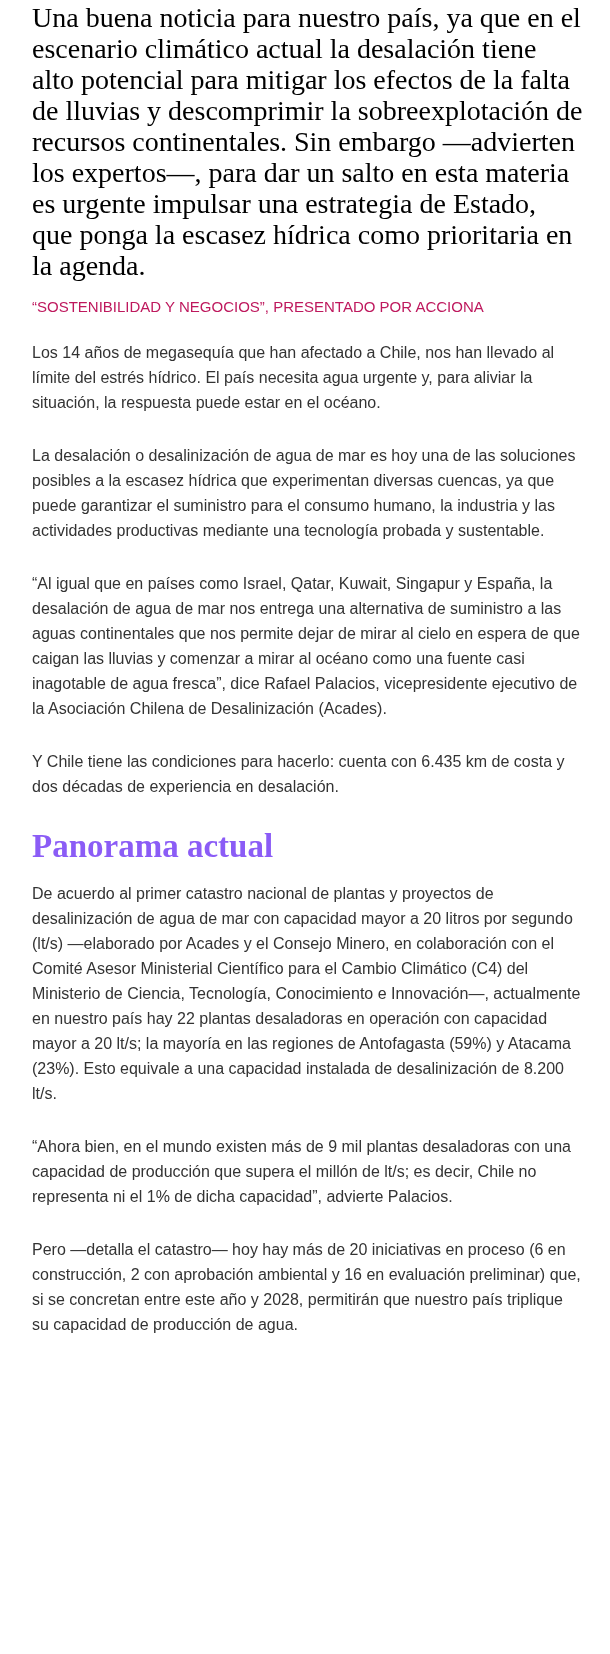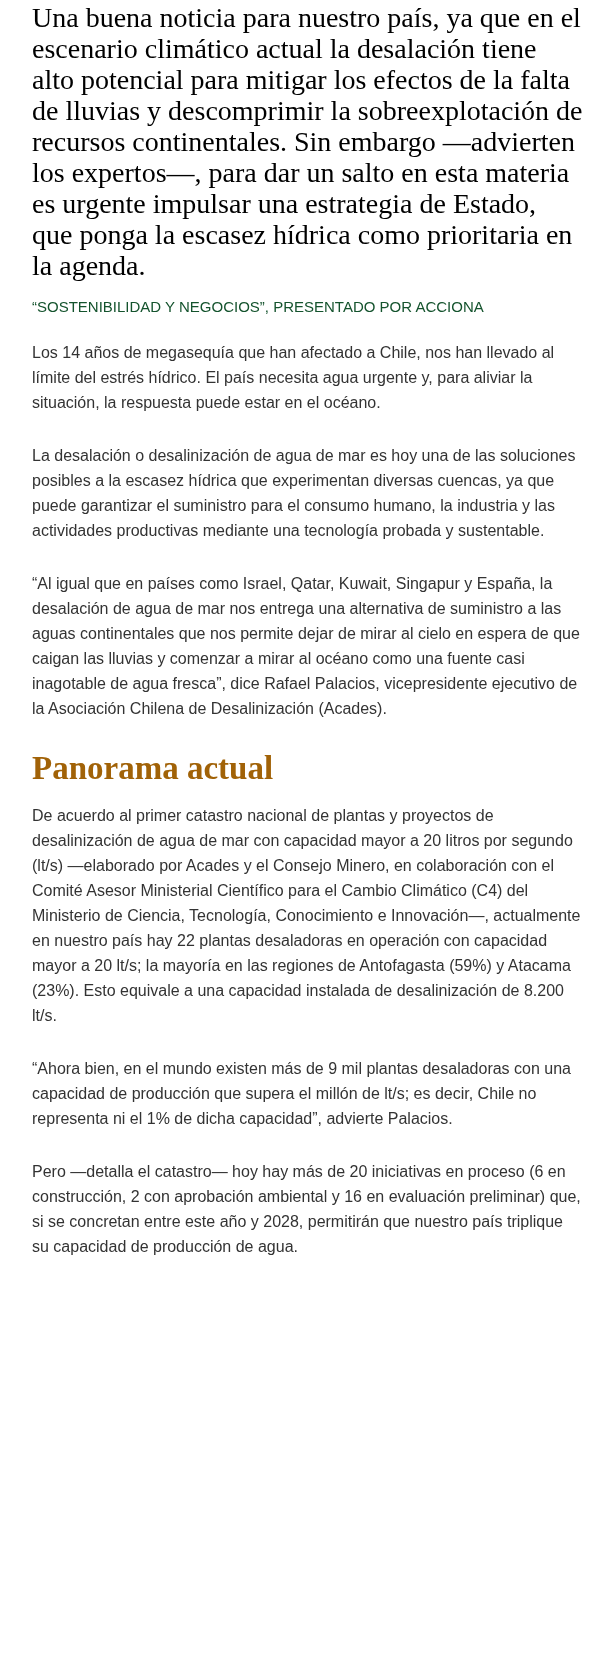--- a/index.html
+++ b/index.html
@@ -18,54 +18,55 @@
     font-family: "Liberation Serif", serif;
     font-size: 28px;
     line-height: 31px;
     color: #000000;
     margin: 0 0 12px 0;
   }
   .caption {
     font-family: "Liberation Sans", sans-serif;
     font-size: 15px;
     line-height: 27px;
-    color: #14532d;
+    color: #be185d;
     margin: 0 0 20px 0;
   }
   .body-p {
     font-family: "Liberation Sans", sans-serif;
     font-size: 16px;
     line-height: 25px;
     color: #333333;
     margin: 12px 0 28px 0;
   }
   .section-heading {
     font-family: "Liberation Serif", serif;
     font-size: 33px;
     line-height: 38px;
     font-weight: 700;
-    color: #a16207;
+    color: #8b5cf6;
     margin: 10px 0 16px 0;
   }
 </style>
 </head>
 <body>
 
 <main class="article">
 
   <p class="lead">Una buena noticia para nuestro país, ya que en el escenario climático actual la desalación tiene alto potencial para mitigar los efectos de la falta de lluvias y descomprimir la sobreexplotación de recursos continentales. Sin embargo —advierten los expertos—, para dar un salto en esta materia es urgente impulsar una estrategia de Estado, que ponga la escasez hídrica como prioritaria en la agenda.</p>
 
   <p class="caption">“SOSTENIBILIDAD Y NEGOCIOS”, PRESENTADO POR ACCIONA</p>
 
   <p class="body-p">Los 14 años de megasequía que han afectado a Chile, nos han llevado al límite del estrés hídrico. El país necesita agua urgente y, para aliviar la situación, la respuesta puede estar en el océano.</p>
 
   <p class="body-p">La desalación o desalinización de agua de mar es hoy una de las soluciones posibles a la escasez hídrica que experimentan diversas cuencas, ya que puede garantizar el suministro para el consumo humano, la industria y las actividades productivas mediante una tecnología probada y sustentable.</p>
 
   <p class="body-p">“Al igual que en países como Israel, Qatar, Kuwait, Singapur y España, la desalación de agua de mar nos entrega una alternativa de suministro a las aguas continentales que nos permite dejar de mirar al cielo en espera de que caigan las lluvias y comenzar a mirar al océano como una fuente casi inagotable de agua fresca”, dice Rafael Palacios, vicepresidente ejecutivo de la Asociación Chilena de Desalinización (Acades).</p>
 
+  <p class="body-p">Y Chile tiene las condiciones para hacerlo: cuenta con 6.435 km de costa y dos décadas de experiencia en desalación.</p>
 
   <h2 class="section-heading">Panorama actual</h2>
 
   <p class="body-p">De acuerdo al primer catastro nacional de plantas y proyectos de desalinización de agua de mar con capacidad mayor a 20 litros por segundo (lt/s) —elaborado por Acades y el Consejo Minero, en colaboración con el Comité Asesor Ministerial Científico para el Cambio Climático (C4) del Ministerio de Ciencia, Tecnología, Conocimiento e Innovación—, actualmente en nuestro país hay 22 plantas desaladoras en operación con capacidad mayor a 20 lt/s; la mayoría en las regiones de Antofagasta (59%) y Atacama (23%). Esto equivale a una capacidad instalada de desalinización de 8.200 lt/s.</p>
 
   <p class="body-p">“Ahora bien, en el mundo existen más de 9 mil plantas desaladoras con una capacidad de producción que supera el millón de lt/s; es decir, Chile no representa ni el 1% de dicha capacidad”, advierte Palacios.</p>
 
   <p class="body-p">Pero —detalla el catastro— hoy hay más de 20 iniciativas en proceso (6 en construcción, 2 con aprobación ambiental y 16 en evaluación preliminar) que, si se concretan entre este año y 2028, permitirán que nuestro país triplique su capacidad de producción de agua.</p>
 
 

